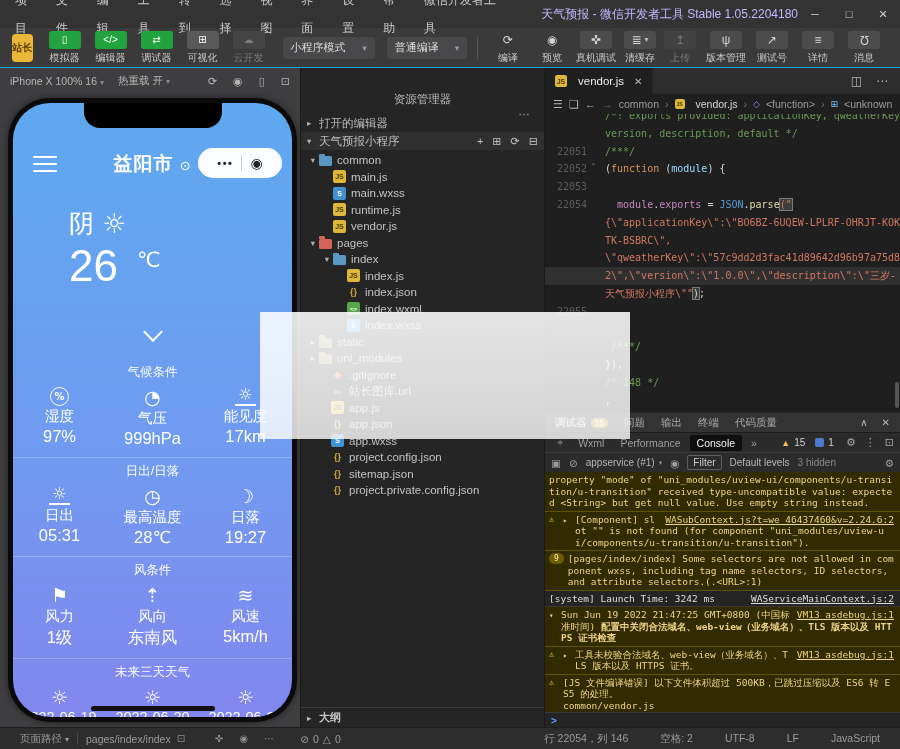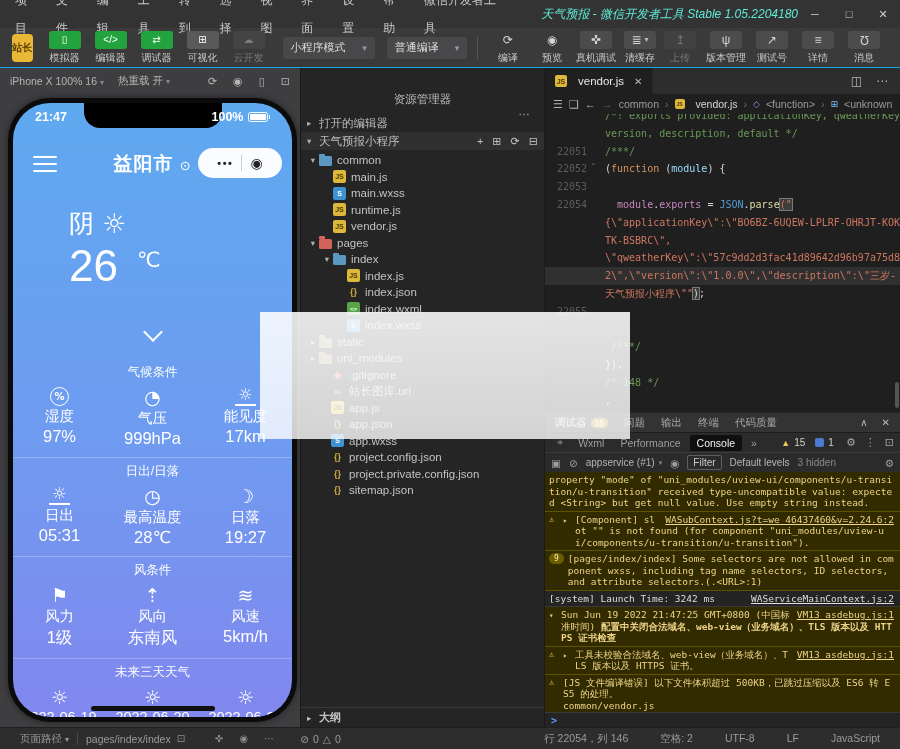--- a/index.html
+++ b/index.html
@@ -4,21 +4,21 @@
 <style>
   * { margin:0; padding:0; box-sizing:border-box; }
   html,body { width:900px; height:749px; overflow:hidden; background:#222;
     font-family:"Liberation Sans","DejaVu Sans",sans-serif; }
   .app { position:relative; width:900px; height:749px; background:#2b2b2b; color:#ccc; }
 
   
   .titlebar { height:28px; background:#333334; display:flex; align-items:center; font-size:12px; }
   .menus { display:flex; gap:0; padding-left:6px; }
   .menu-item { padding:0 9px; color:#c9c9c9; line-height:28px; cursor:default; }
-  .win-title { color:#5eead4; margin-left:28px; white-space:nowrap;font-style:italic; }
+  .win-title { color:#c4b5fd; margin-left:28px; white-space:nowrap; }
   .win-controls { margin-left:auto; display:flex; }
   .win-btn { width:34px; text-align:center; line-height:28px; color:#cfcfcf; font-size:11px; }
 
   
   .toolbar { height:40px; background:#3a3a3b; display:flex; align-items:center; padding:0 12px; border-bottom:1px solid #0ea5e9; }
   .avatar { width:28px; height:28px; border-radius:4px; background:#e9b838; color:#5b3c05; font-size:10px; font-weight:bold;
     display:flex; align-items:center; justify-content:center; margin-right:10px; }
   .tbtn { display:flex; flex-direction:column; align-items:center; width:44px; gap:2px; }
   .tbtn .ic { width:32px; height:18px; border-radius:3px; display:flex; align-items:center; justify-content:center;
     font-size:10px; color:#fff; background:#565657; }
@@ -366,30 +366,20 @@
         <span>⟳</span>
             <span>◉</span>
             <span>▯</span>
             <span>⊡</span>
           </span>
       </div>
 
       <div class="phone">
         <div class="screen">
           <div class="notch"></div>
-          <div class="p-status">
-            <span>21:47</span>
-            <span class="p-batt">
-              <span>100%</span>
-              <span class="batt-body">
-                  <i></i>
-                </span>
-              <span class="batt-tip"></span>
-            </span>
-          </div>
           <div class="p-nav">
             <span class="p-title">
               <span>益阳市</span>
               <span class="p-pin">⊙</span>
             </span>
             <span class="hamb">
                 <i></i>
                 <i></i>
                 <i></i>
               </span>
@@ -642,27 +632,27 @@
 
           <div class="trow file">
             <span class="tw"></span>
             <span class="fic fi-json"></span>
             <span>project.config.json</span>
           </div>
 
           <div class="trow file">
             <span class="tw"></span>
             <span class="fic fi-json"></span>
+            <span>sitemap.json</span>
+          </div>
+
+          <div class="trow file">
+            <span class="tw"></span>
+            <span class="fic fi-json"></span>
             <span>project.private.config.json</span>
-          </div>
-
-          <div class="trow file">
-            <span class="tw"></span>
-            <span class="fic fi-json"></span>
-            <span>sitemap.json</span>
           </div>
         </div>
       <div class="ex-outline">
         <span class="tw">▸</span>
         <span>大纲</span>
       </div>
     </div>
 
     <div class="editor-col">
       <div class="tabbar">

